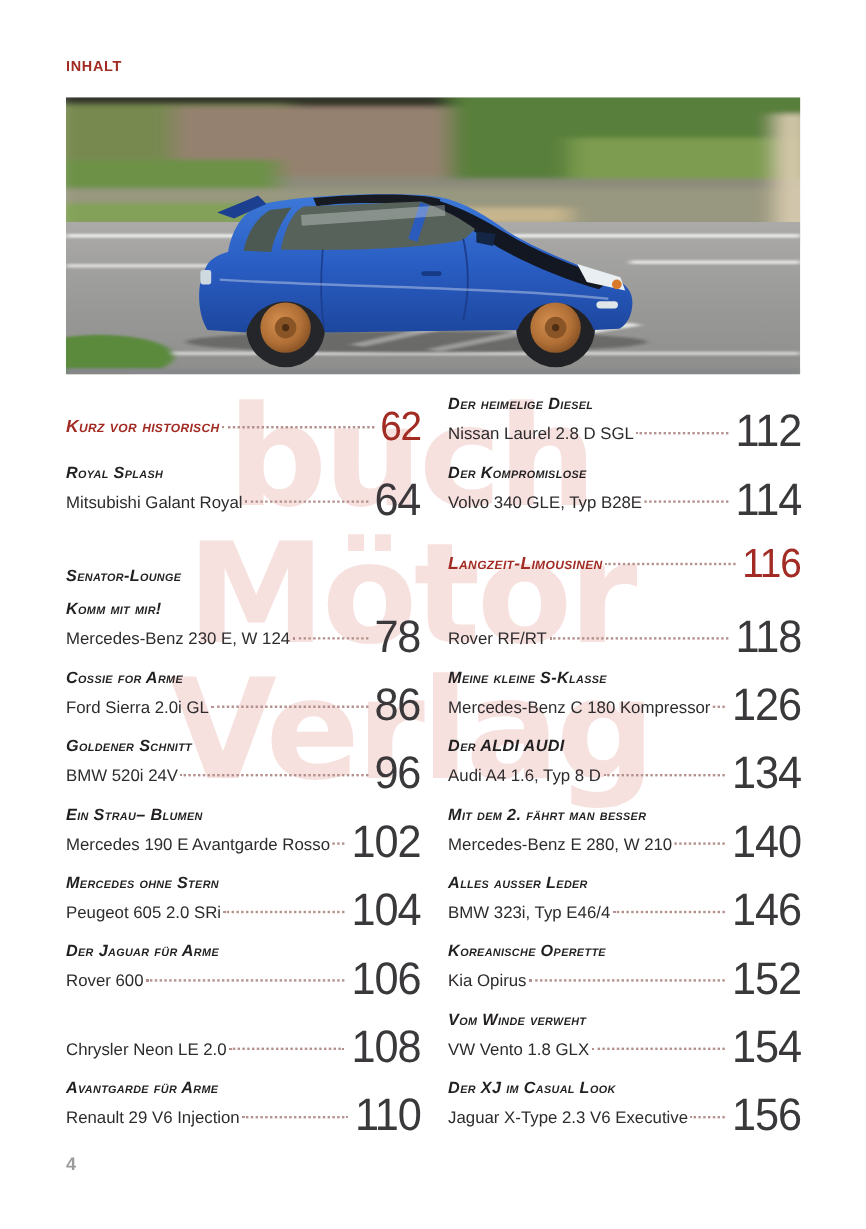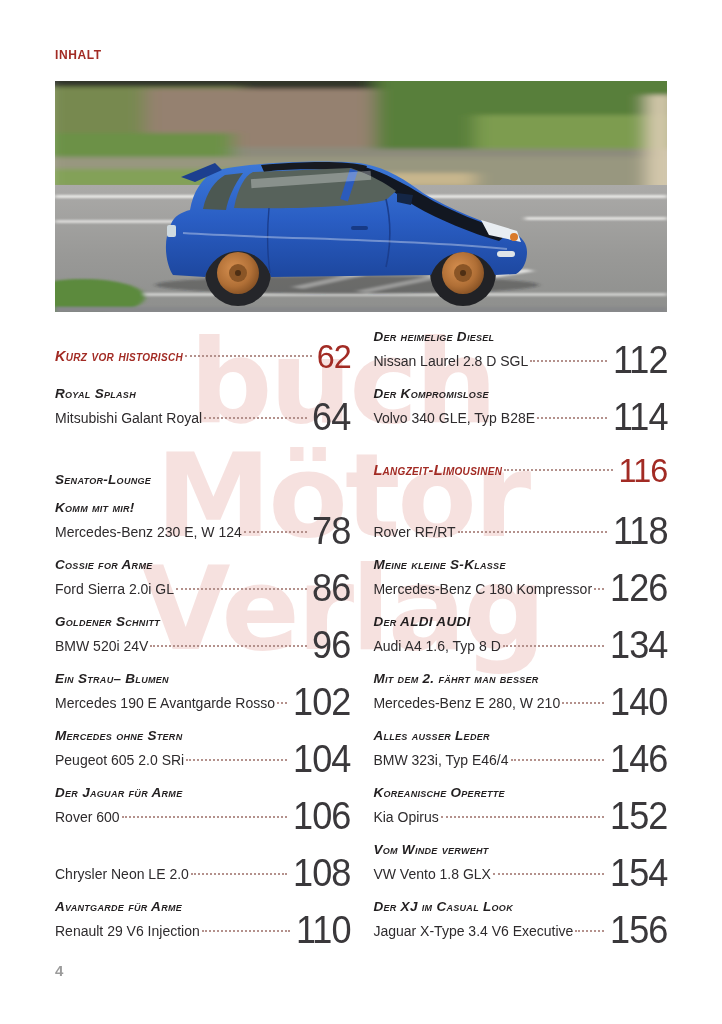--- a/index.html
+++ b/index.html
@@ -322,21 +322,21 @@
           <div class="entry-title">Vom Winde verweht</div>
           <div class="dotrow">
             <span class="entry-sub">VW Vento 1.8 GLX</span>
             <span class="leader"></span>
             <span class="pagenum">154</span>
           </div>
         </div>
         <div class="slot">
           <div class="entry-title">Der XJ im Casual Look</div>
           <div class="dotrow">
-            <span class="entry-sub">Jaguar X-Type 3.4 V6 Executive</span>
+            <span class="entry-sub">Jaguar X-Type 2.3 V6 Executive</span>
             <span class="leader"></span>
             <span class="pagenum">156</span>
           </div>
         </div>
       </div>
   </div>
 
   <div class="folio">4</div>
 </div>
 

